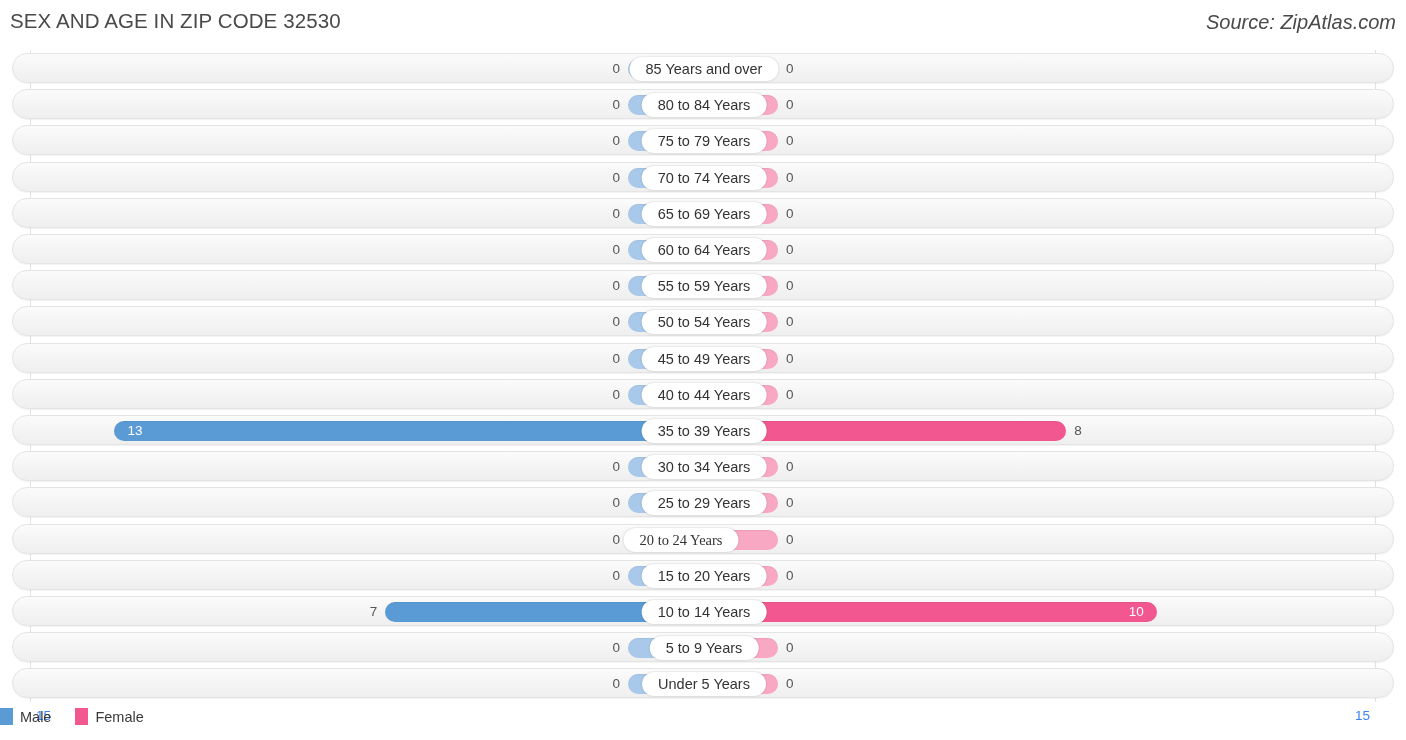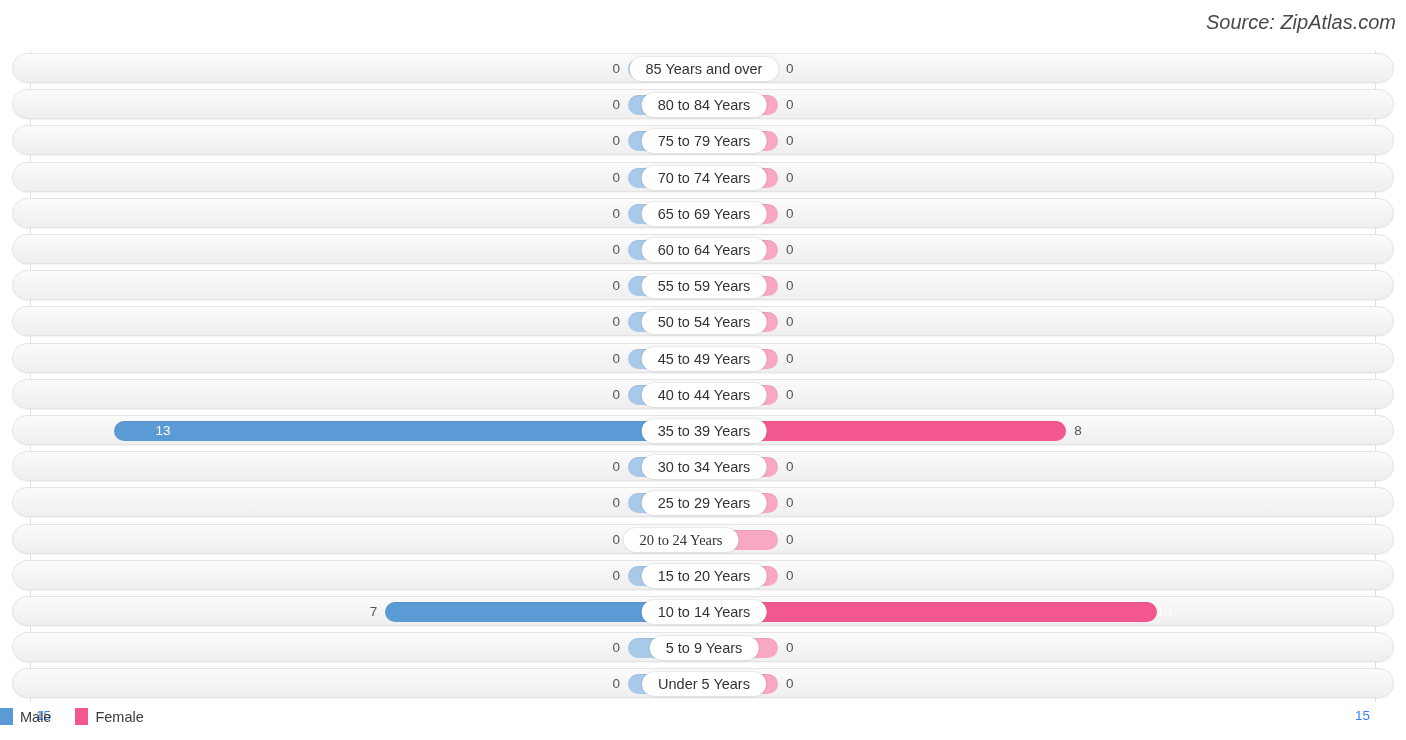--- a/index.html
+++ b/index.html
@@ -114,21 +114,21 @@
     position: absolute;
     top: 0;
     height: 30px;
     line-height: 30px;
     font-size: 13.5px;
     color: #555;
     white-space: nowrap;
   }
   .val-male   { text-align: right; }
   .val-female { text-align: left; }
-  .val.inside { color: #ffffff; margin-left: 28px; }
+  .val.inside { color: #ffffff; }
 
   
   .pill {
     position: absolute;
     top: 3px;
     height: 24px;
     line-height: 24px;
     left: 50%;
     transform: translateX(-50%);
     background: #ffffff;
@@ -179,20 +179,21 @@
     height: 17px;
     display: inline-block;
   }
   .swatch-male   { background: #5b9bd5; }
   .swatch-female { background: #f2588f; }
 </style>
 </head>
 <body>
 
 <div id="header">
+  <div id="chart-title">SEX AND AGE IN ZIP CODE 32530</div>
   <div id="source-label">Source: ZipAtlas.com</div>
 </div>
 
 <div id="plot">
   <div class="gridline" id="gridline-left"></div>
   <div class="gridline" id="gridline-right"></div>
   <div id="rows-container">
       <div class="row" style="top: 3px;">
         <div class="bars">
           <div class="bar bar-male" style="width: 74px;"></div>

